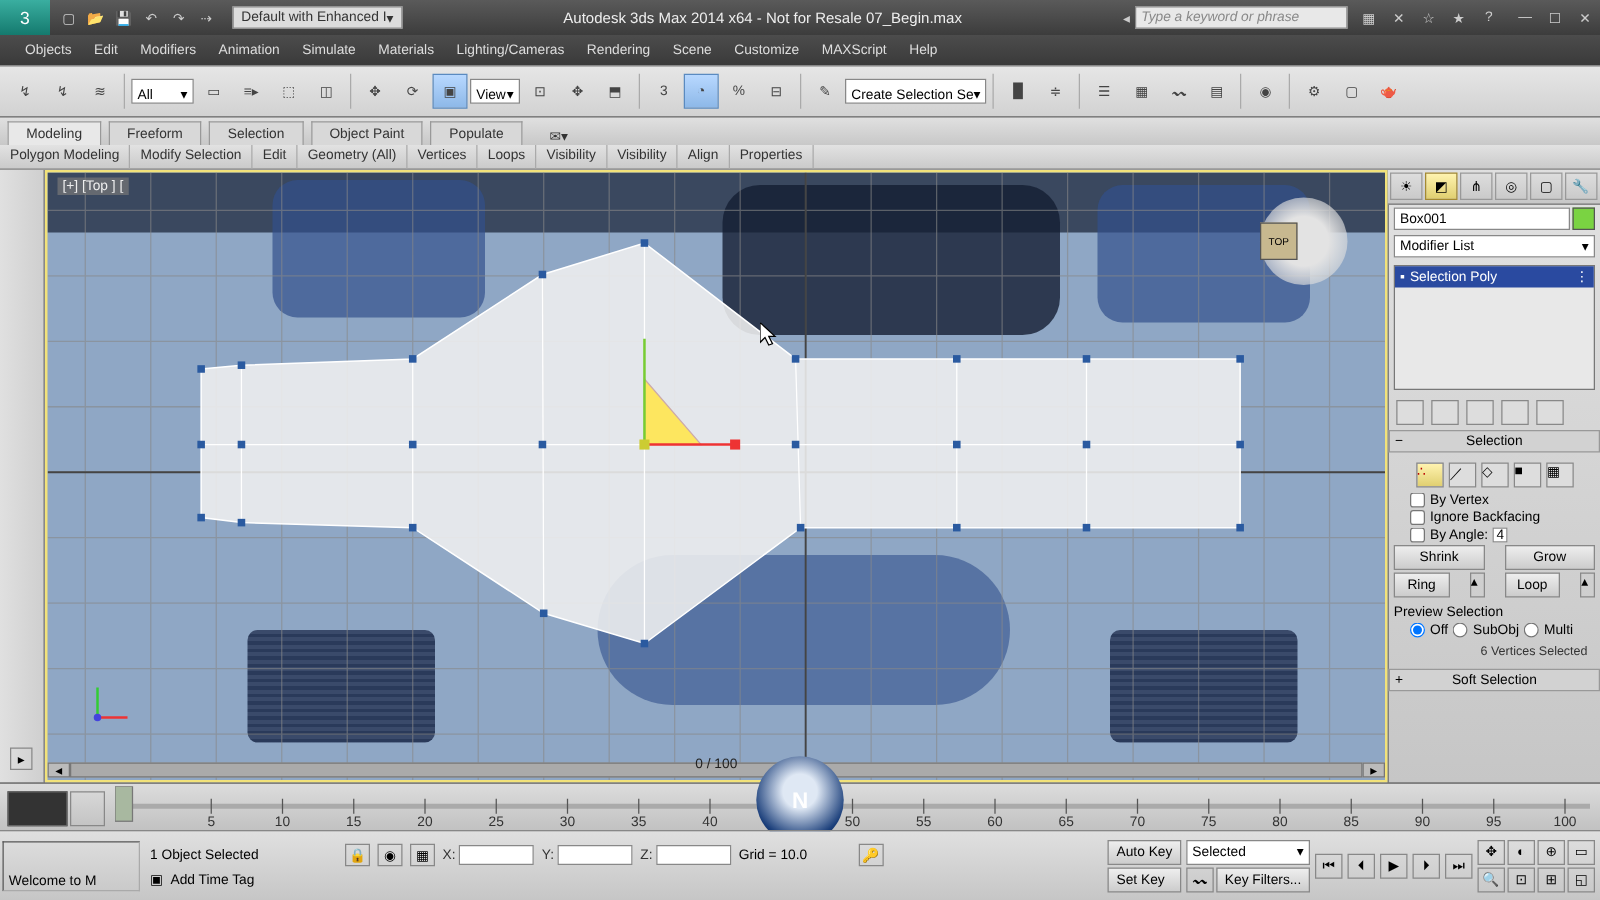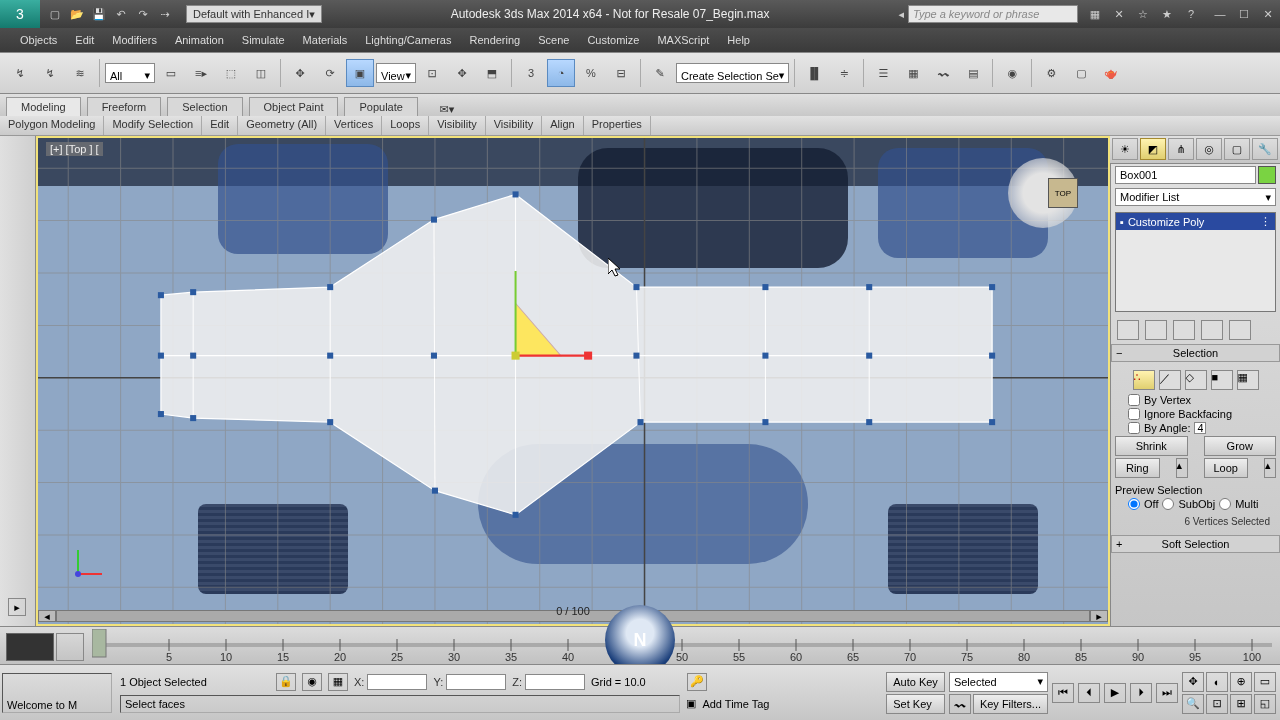--- a/index.html
+++ b/index.html
@@ -45,21 +45,21 @@
 .main { position: absolute; top: 136px; left: 0; width: 1280px; height: 490px; display: flex; }
 
 
 .lgut { width: 36px; background: linear-gradient(90deg,#e0e0e0,#cfcfcf); border-right: 1px solid #888; position: relative; }
 .lgut .expand-ic { position: absolute; bottom: 10px; left: 8px; width: 18px; height: 18px; border:1px solid #888; display:flex; align-items:center; justify-content:center; }
 
 
 .vp { flex: 1; position: relative; background: #8fa7c5; border: 2px solid #f2e27a; overflow: hidden; }
 .vp .label { position: absolute; top: 4px; left: 8px; background: rgba(120,120,120,.7); color: #eee; padding: 1px 4px; font-size: 11px; }
 .vp svg.grid { position: absolute; inset: 0; }
-.vp .navcube { position: absolute; top: 20px; right: 30px; width: 70px; height: 70px; border-radius: 50%; background: radial-gradient(#e3e3e3 40%, rgba(200,200,200,0.3)); display:flex; align-items:center; justify-content:flex-end; }
+.vp .navcube { position: absolute; top: 20px; right: 30px; width: 70px; height: 70px; border-radius: 50%; background: radial-gradient(#e3e3e3 40%, rgba(200,200,200,0.3)); display:flex; align-items:center; justify-content:flex-start; }
 .vp .navcube .cube { width: 30px; height: 30px; background: #c7b88f; border: 1px solid #555; font-size:8px; display:flex; align-items:center; justify-content:center; }
 .vp .axis { position: absolute; bottom: 40px; left: 30px; }
 .vp .backdrop { position: absolute; inset: 0; }
 .vp .backdrop .dark1 { position:absolute; left:0; top:0; width:100%; height:48px; background:rgba(30,40,60,.75); }
 .vp .backdrop .obj { position:absolute; background:rgba(50,80,140,.7); border-radius:8px; }
 .vp .tscrl { position:absolute; bottom:2px; left:0; width:100%; height:12px; display:flex; align-items:center; }
 .vp .tscrl .ar { width:18px; height:12px; background:#bbb; border:1px solid #777; display:flex; align-items:center; justify-content:center; }
 .vp .tscrl .track { flex:1; background:#aaa; height:12px; border:1px solid #777; position:relative; }
 .vp .tscrl .frame { position:absolute; top:-6px; left:50%; transform:translateX(-50%); color:#222; }
 
@@ -389,21 +389,21 @@
       </div>
       <div class="row">
         <div class="drop">
             <span>Modifier List</span>
             <span>▾</span>
           </div>
       </div>
       <div class="stack">
         <div class="item">
             <span>▪</span>
-            <span>Customize Poly</span>
+            <span>Selection Poly</span>
             <span style="margin-left:auto">⋮</span>
           </div>
       </div>
       <div class="tools">
         <div class="ic"></div>
         <div class="ic"></div>
         <div class="ic"></div>
         <div class="ic"></div>
         <div class="ic"></div>
       </div>
@@ -529,21 +529,20 @@
           <div class="fld"></div>
         </div>
       <div class="coord">
           <span class="lb">Z:</span>
           <div class="fld"></div>
         </div>
       <span class="grid">Grid = 10.0</span>
       <div class="ic">🔑</div>
     </div>
     <div class="r2">
-      <div class="prompt">Select faces</div>
       <div class="ic">▣</div>
       <span>Add Time Tag</span>
     </div>
   </div>
   <div class="rt">
     <div style="display:flex;flex-direction:column;gap:2px">
       <div class="btnw">Auto Key</div>
       <div class="btnw">Set Key</div>
     </div>
     <div style="display:flex;flex-direction:column;gap:2px">

